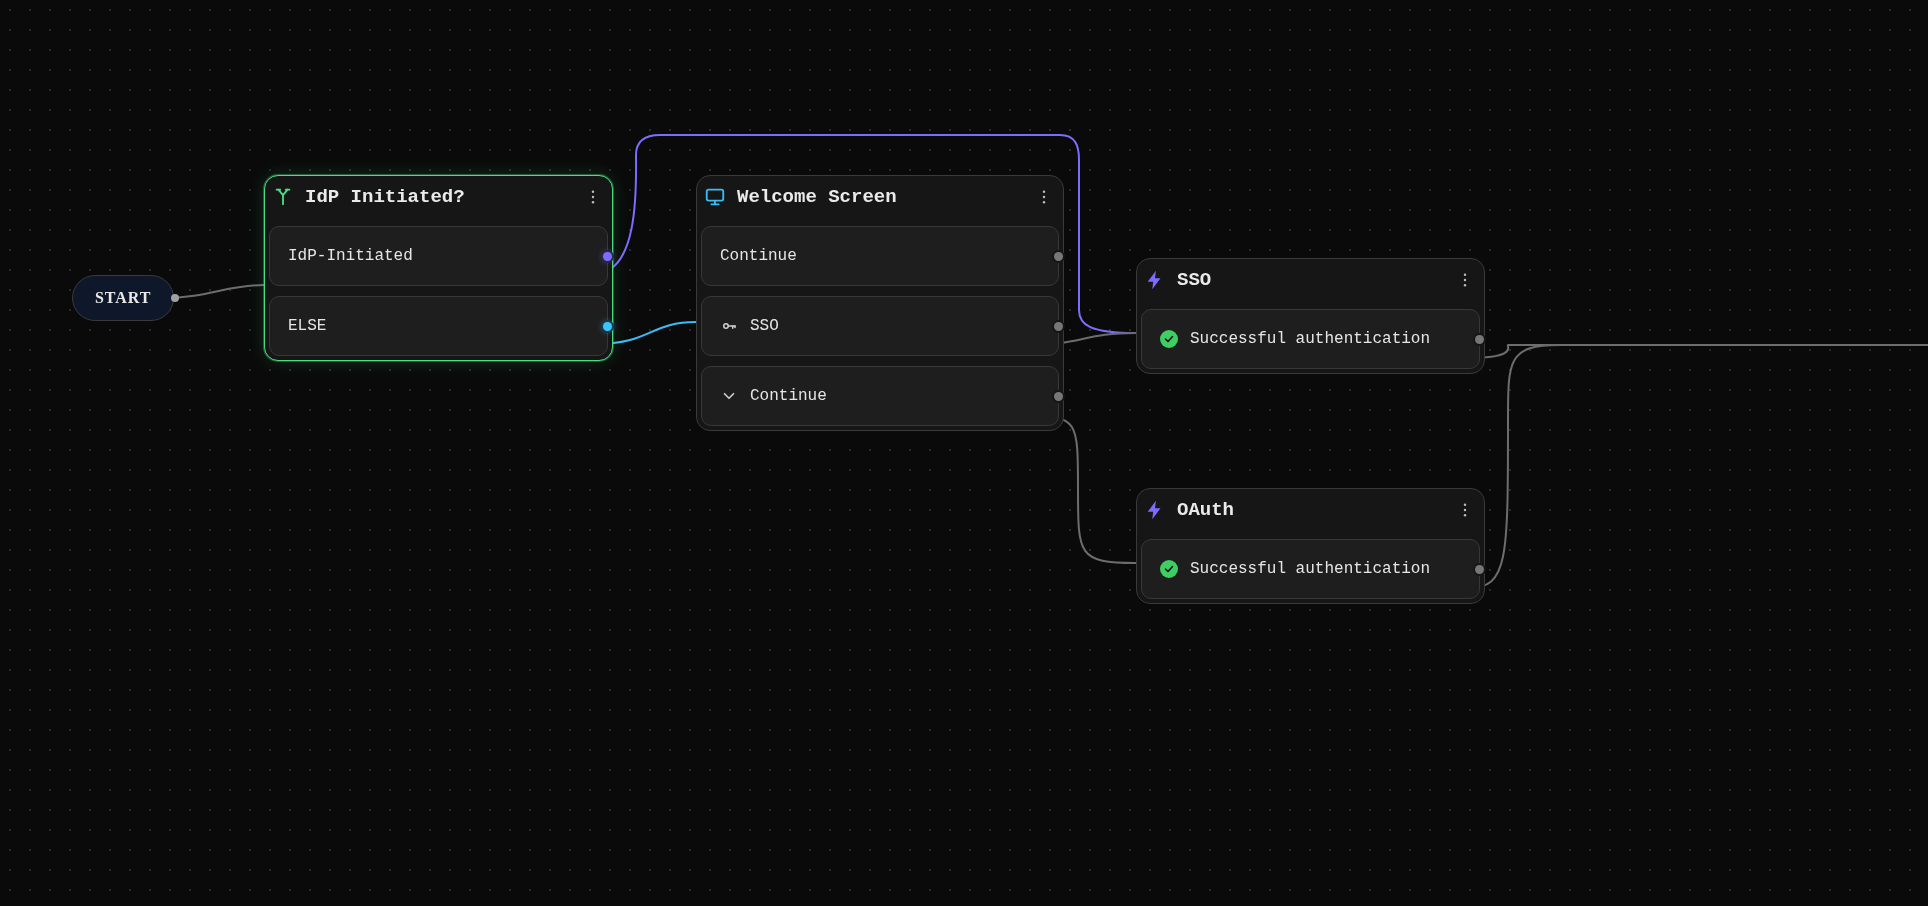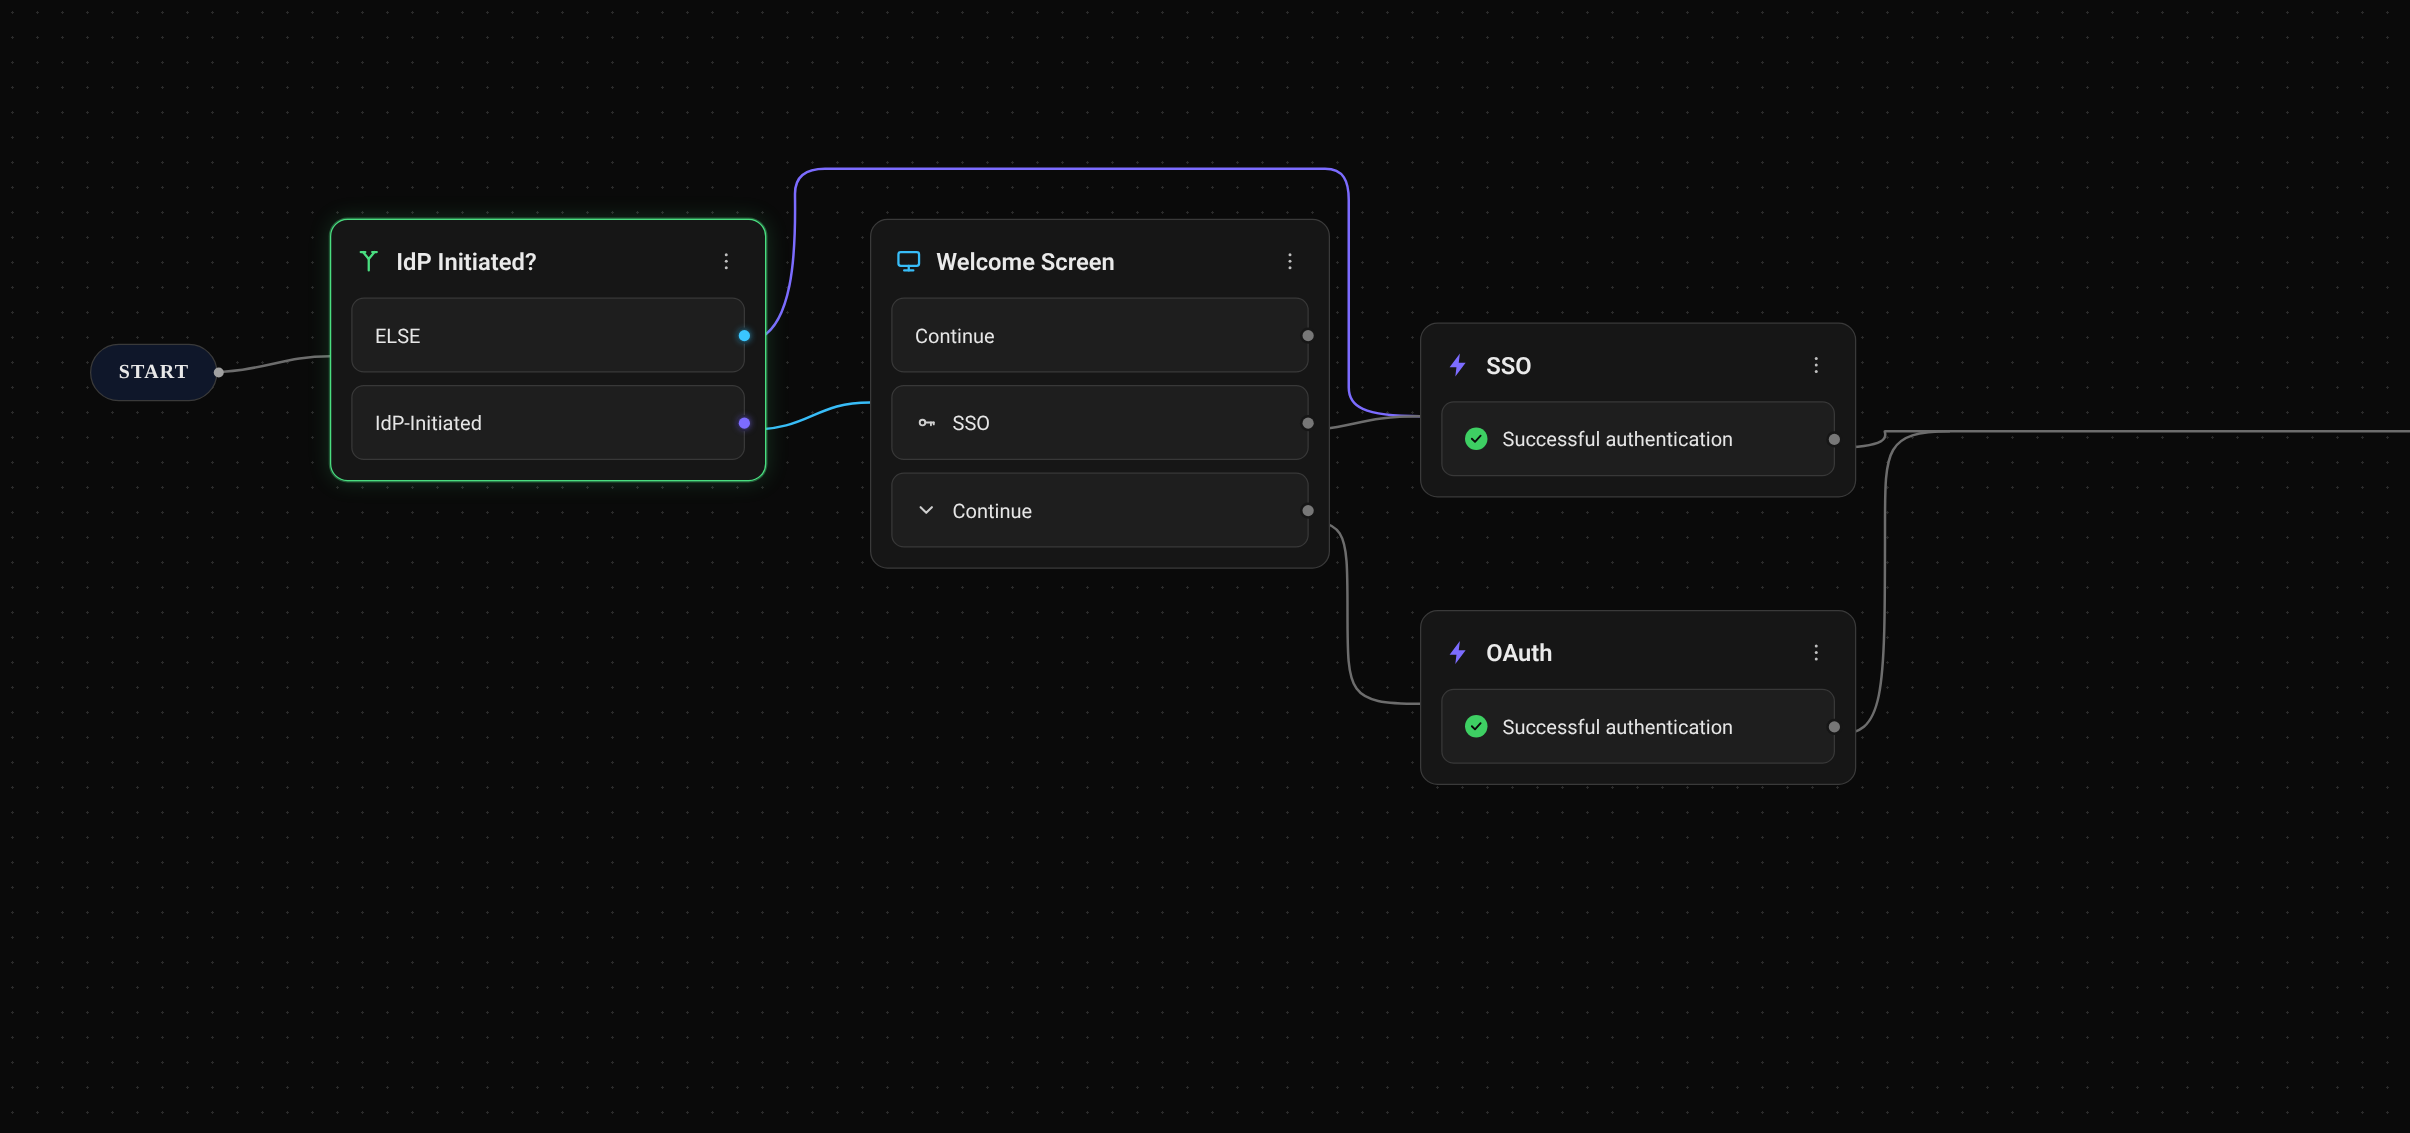--- a/index.html
+++ b/index.html
@@ -56,21 +56,22 @@
     border-radius: 50%;
     background: #a1a1a1;
   }
 
   
   .node {
     position: absolute;
     background: #161616;
     border: 1px solid #3a3a3a;
     border-radius: 14px;
-    padding: 16px;
+    padding: 4px;
+    font-family: Liberation Mono, monospace;
   }
   .node.sel-green {
     border-color: #4ade80;
     box-shadow: 0 0 0 1px rgba(74,222,128,0.35), 0 0 18px rgba(74,222,128,0.18);
   }
 
   .node-header {
     display: flex;
     align-items: center;
     gap: 10px;
@@ -194,26 +195,26 @@
       <span class="node-title">IdP Initiated?</span>
       <span class="menu-btn">
         <svg viewBox="0 0 24 24" fill="currentColor">
           <circle cx="12" cy="5" r="1.6"></circle>
             <circle cx="12" cy="12" r="1.6"></circle>
             <circle cx="12" cy="19" r="1.6"></circle>
         </svg>
       </span>
     </div>
     <div class="slot">
+      <span>IdP-Initiated</span>
+      <span class="port purple"></span>
+    </div>
+    <div class="slot">
       <span>ELSE</span>
       <span class="port blue"></span>
-    </div>
-    <div class="slot">
-      <span>IdP-Initiated</span>
-      <span class="port purple"></span>
     </div>
   </div>
 
   <div class="node welcome">
     <div class="node-header">
       <span class="icon-slot">
         <svg viewBox="0 0 24 24" fill="none" stroke="#38bdf8" stroke-width="2" stroke-linecap="round" stroke-linejoin="round">
           <rect x="3" y="4" width="18" height="12" rx="2"></rect>
             <path d="M8 20h8"></path>
             <path d="M12 16v4"></path>

